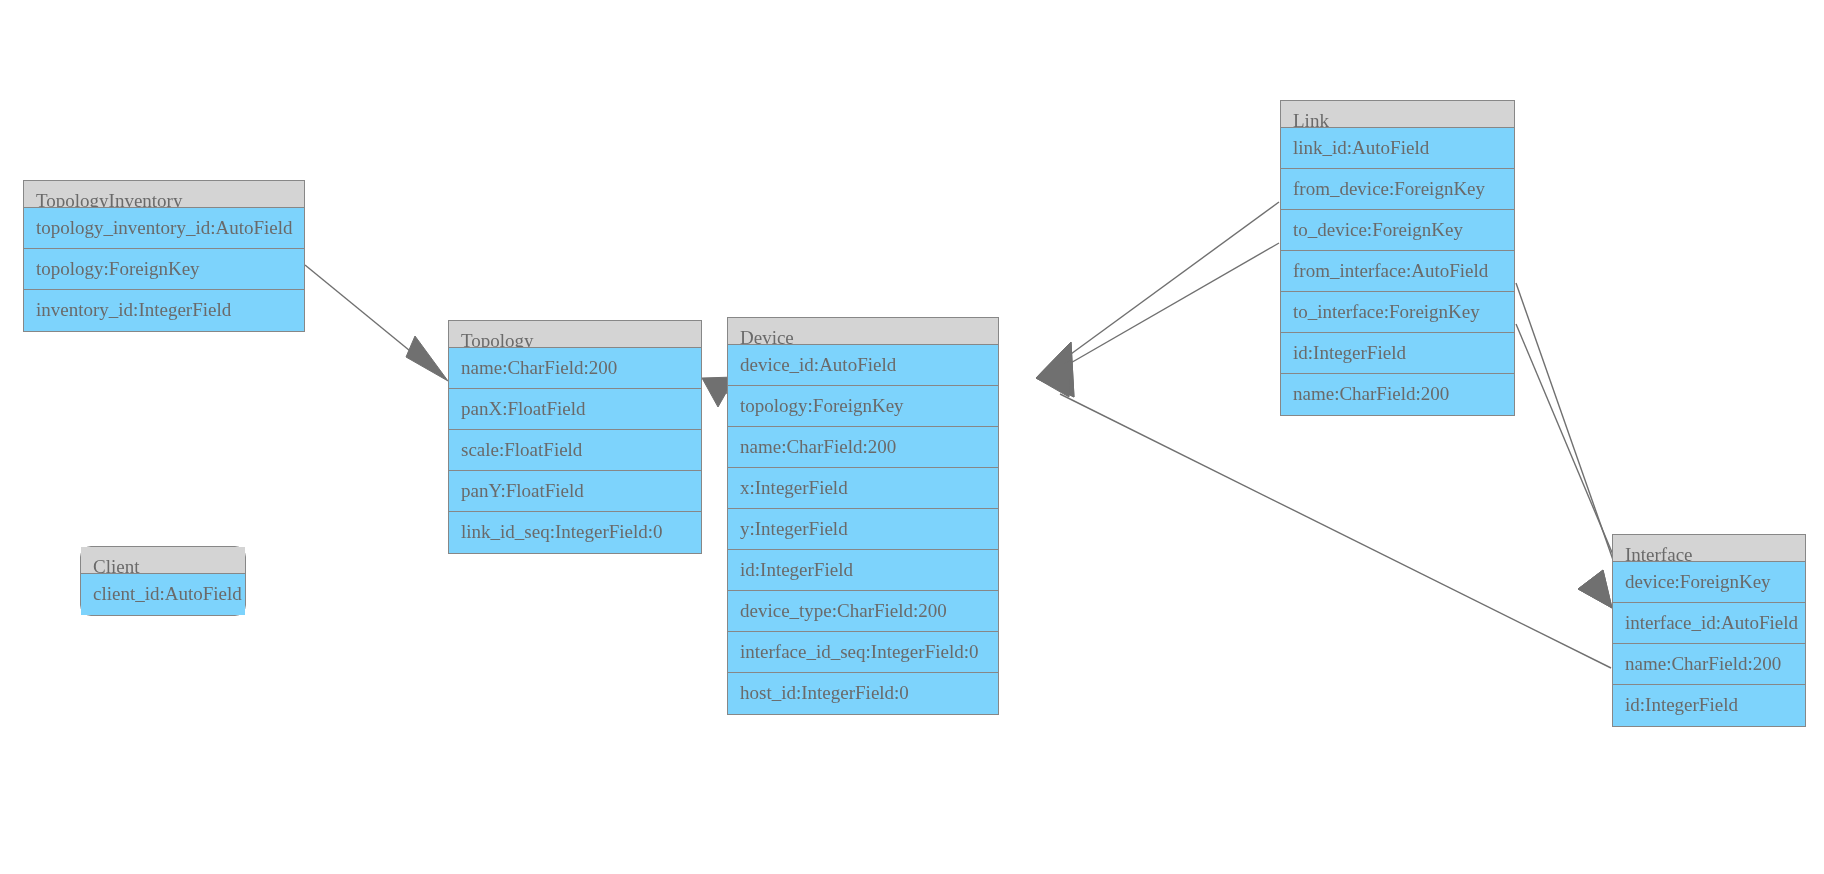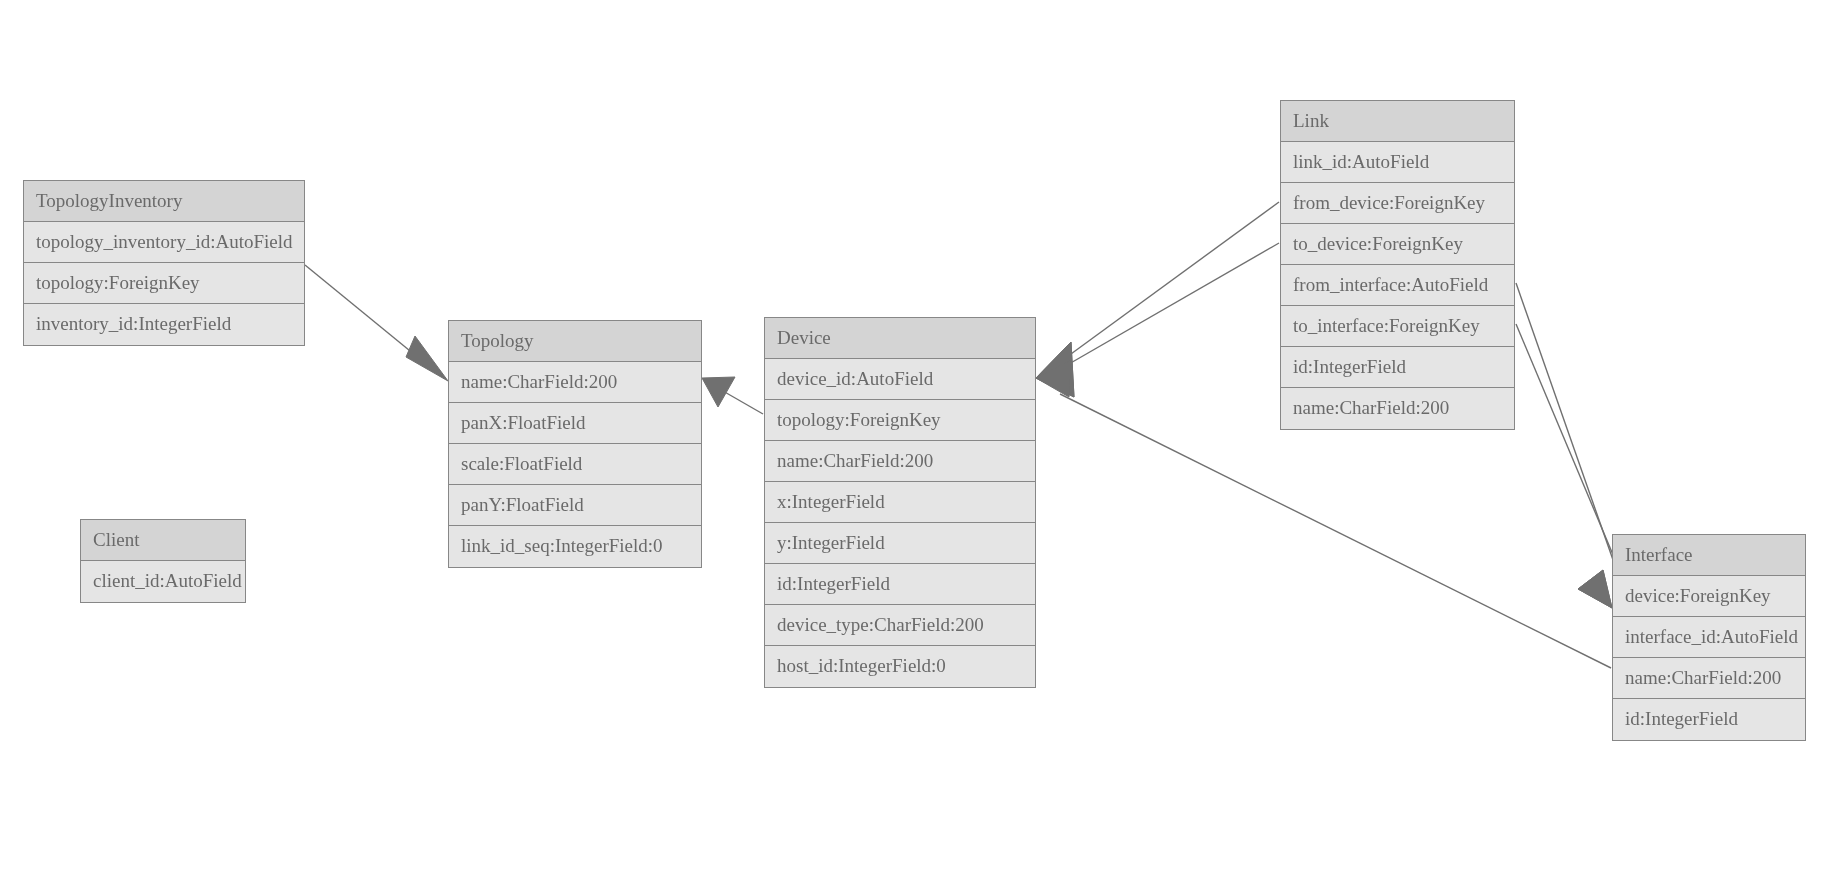--- a/index.html
+++ b/index.html
@@ -33,35 +33,35 @@
     background: #ffffff;
     z-index: 2;
   }
   .entity-header {
     box-sizing: border-box;
     background: #d4d4d4;
     border-bottom: 1px solid #878787;
     color: #6a6a6a;
     font-size: 19px;
     line-height: 40px;
-    height: 41px;
+    height: 27px;
     padding: 0 0 0 12px;
     white-space: nowrap;
     overflow: hidden;
   }
   .entity-attr {
     box-sizing: border-box;
     border-bottom: 1px solid #878787;
     color: #6a6a6a;
     font-size: 19px;
     line-height: 40px;
     height: 41px;
     padding: 0 10px 0 12px;
     white-space: nowrap;
-    background: #e5e5e5;
+    background: #7dd3fc;
     overflow: hidden;
   }
   .entity-attr:last-child {
     border-bottom: none;
   }
 </style>
 </head>
 <body>
 
 <div id="canvas">
@@ -97,41 +97,42 @@
       </g>
     </svg>
 
   <div id="entity-layer">
       <div class="entity" style="left: 23px; top: 180px; width: 282px;">
         <div class="entity-header">TopologyInventory</div>
         <div class="entity-attr">topology_inventory_id:AutoField</div>
         <div class="entity-attr">topology:ForeignKey</div>
         <div class="entity-attr">inventory_id:IntegerField</div>
       </div>
-      <div class="entity" style="left: 80px; top: 519px; width: 166px;">
+      <div class="entity" style="left: 80px; top: 546px; width: 166px; border-radius: 11px;">
         <div class="entity-header">Client</div>
         <div class="entity-attr">client_id:AutoField</div>
       </div>
       <div class="entity" style="left: 448px; top: 320px; width: 254px;">
         <div class="entity-header">Topology</div>
         <div class="entity-attr">name:CharField:200</div>
         <div class="entity-attr">panX:FloatField</div>
         <div class="entity-attr">scale:FloatField</div>
         <div class="entity-attr">panY:FloatField</div>
         <div class="entity-attr">link_id_seq:IntegerField:0</div>
       </div>
-      <div class="entity" style="left: 764px; top: 317px; width: 272px;">
+      <div class="entity" style="left: 727px; top: 317px; width: 272px;">
         <div class="entity-header">Device</div>
         <div class="entity-attr">device_id:AutoField</div>
         <div class="entity-attr">topology:ForeignKey</div>
         <div class="entity-attr">name:CharField:200</div>
         <div class="entity-attr">x:IntegerField</div>
         <div class="entity-attr">y:IntegerField</div>
         <div class="entity-attr">id:IntegerField</div>
         <div class="entity-attr">device_type:CharField:200</div>
+        <div class="entity-attr">interface_id_seq:IntegerField:0</div>
         <div class="entity-attr">host_id:IntegerField:0</div>
       </div>
       <div class="entity" style="left: 1280px; top: 100px; width: 235px;">
         <div class="entity-header">Link</div>
         <div class="entity-attr">link_id:AutoField</div>
         <div class="entity-attr">from_device:ForeignKey</div>
         <div class="entity-attr">to_device:ForeignKey</div>
         <div class="entity-attr">from_interface:AutoField</div>
         <div class="entity-attr">to_interface:ForeignKey</div>
         <div class="entity-attr">id:IntegerField</div>

